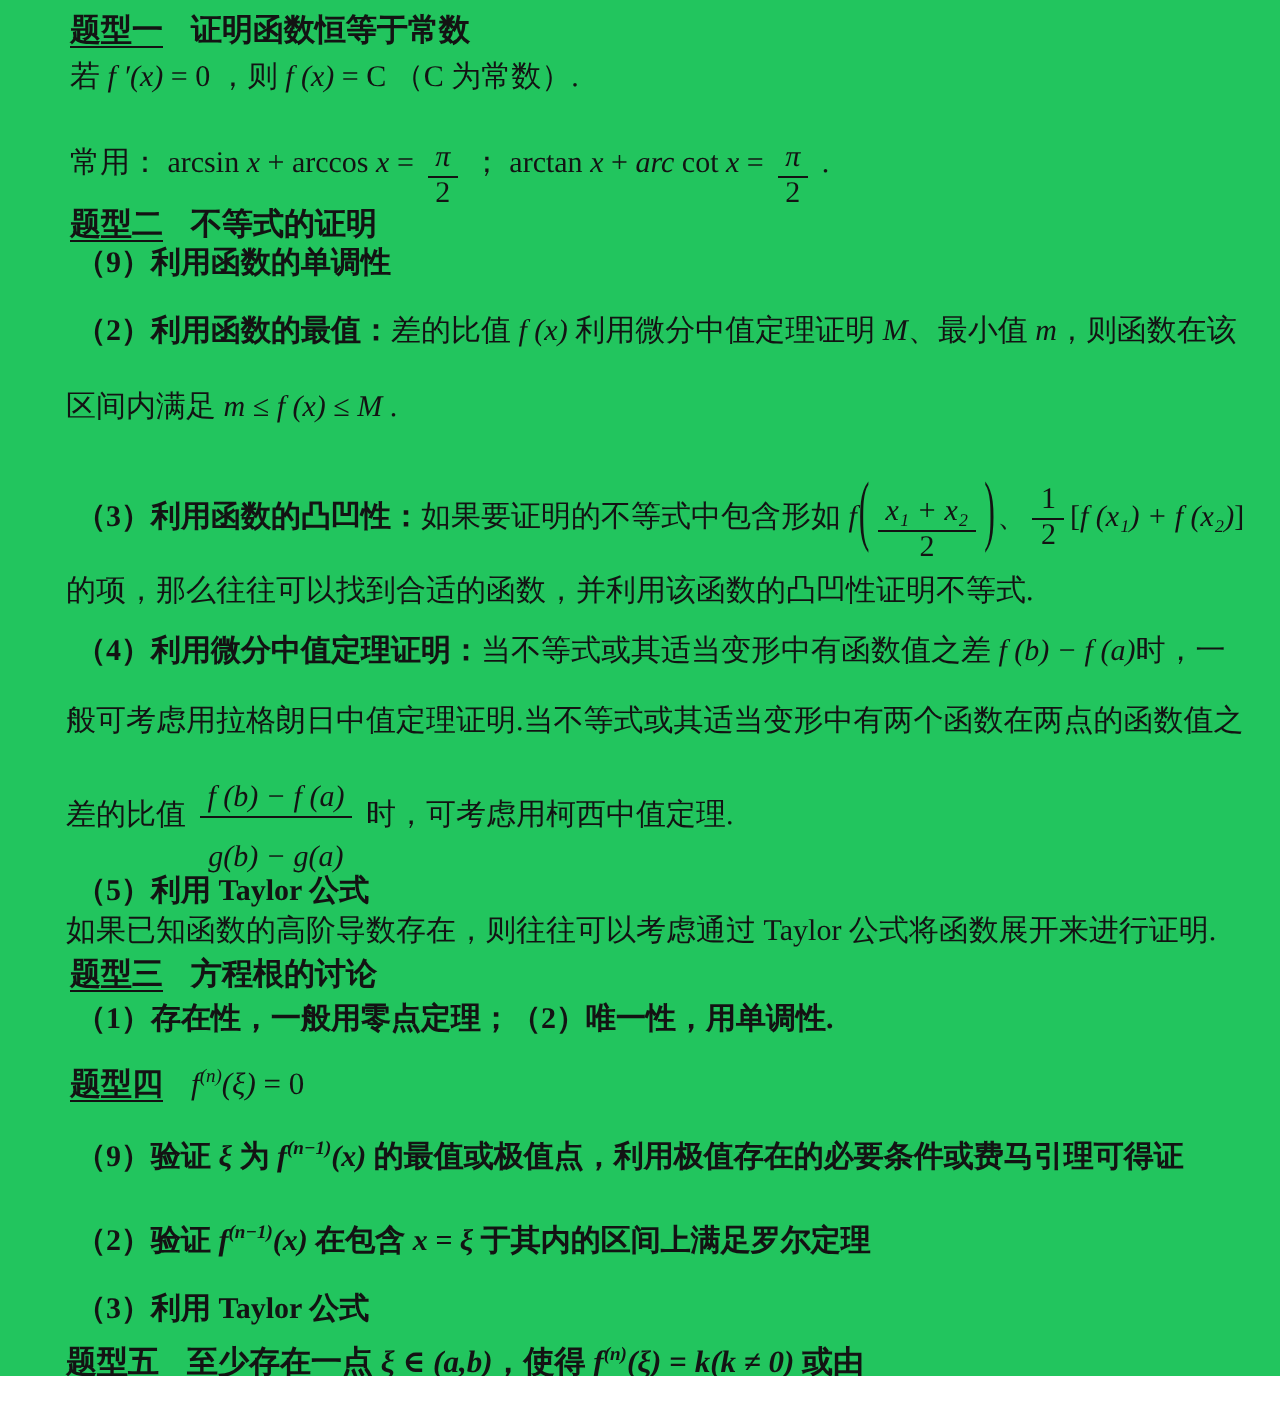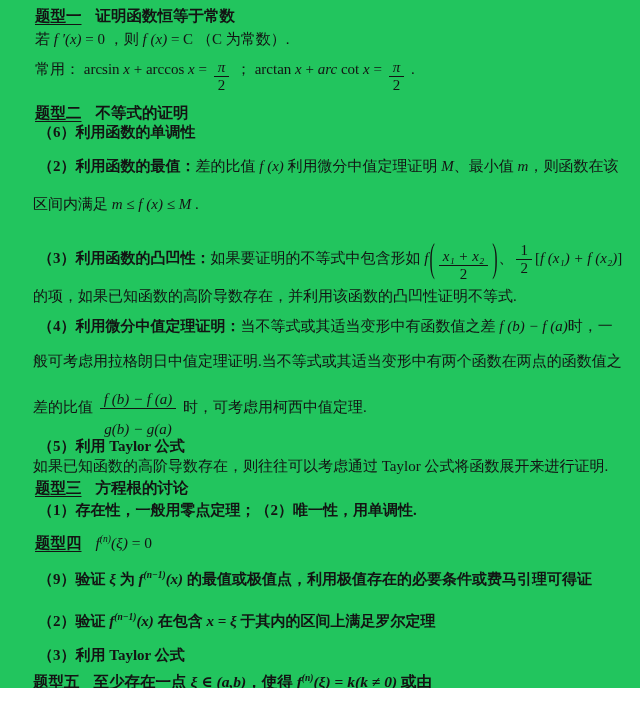--- a/index.html
+++ b/index.html
@@ -31,40 +31,40 @@
   </div>
 
   <div class="line" style="left:35px;top:30px;">
     <span>若</span>
     <span class="mi">f ′(x)</span><span class="mr"> = 0</span>
     <span>，则</span>
     <span class="mi">f (x)</span><span class="mr"> = C</span>
     <span>（C 为常数）.</span>
   </div>
 
-  <div class="line" style="left:35px;top:47px;">
+  <div class="line" style="left:35px;top:59px;">
     <span>常用：</span>
     <span class="mr">arcsin </span><span class="mi">x</span><span class="mr"> + arccos </span><span class="mi">x</span><span class="mr"> = </span><span class="frac">
         <span class="num mi">π</span>
         <span class="den mr">2</span>
       </span>
     <span>；  </span>
     <span class="mr">arctan </span><span class="mi">x</span><span class="mr"> + </span><span class="mi">arc</span><span class="mr"> cot </span><span class="mi">x</span><span class="mr"> = </span><span class="frac">
         <span class="num mi">π</span>
         <span class="den mr">2</span>
       </span>
     <span class="mr"> .</span>
   </div>
 
   <div class="line hd" style="left:35px;top:103px;">
     <span class="badge">题型二</span><span class="htitle">不等式的证明</span>
   </div>
 
   <div class="line b" style="left:38px;top:123px;">
-    <span>（6）利用函数的单调性</span>
+    <span>（9）利用函数的单调性</span>
   </div>
 
   <div class="line" style="left:38px;top:157px;">
     <span class="b">（2）利用函数的最值：</span><span>差的比值 </span><span class="mi">f (x)</span><span> 利用微分中值定理证明 </span><span class="mi">M</span><span>、最小值 </span><span class="mi">m</span><span>，则函数在该</span>
   </div>
 
   <div class="line" style="left:33px;top:195px;">
     <span>区间内满足 </span><span class="mi">m</span><span class="mr"> ≤ </span><span class="mi">f (x)</span><span class="mr"> ≤ </span><span class="mi">M</span><span> .</span>
   </div>
 
@@ -72,21 +72,21 @@
     <span class="b">（3）利用函数的凸凹性：</span><span>如果要证明的不等式中包含形如 </span><span class="mi">f</span><span class="bigp mr">(</span><span class="frac">
         <span class="num mi">x₁ + x₂</span>
         <span class="den mr">2</span>
       </span><span class="bigp mr">)</span><span>、</span><span class="frac">
         <span class="num mr">1</span>
         <span class="den mr">2</span>
       </span><span class="mr">[</span><span class="mi">f (x₁) + f (x₂)</span><span class="mr">]</span>
   </div>
 
   <div class="line" style="left:33px;top:287px;">
-    <span>的项，如果已知函数的高阶导数存在，并利用该函数的凸凹性证明不等式.</span>
+    <span>的项，那么往往可以找到合适的函数，并利用该函数的凸凹性证明不等式.</span>
   </div>
 
   <div class="line" style="left:38px;top:317px;">
     <span class="b">（4）利用微分中值定理证明：</span><span>当不等式或其适当变形中有函数值之差 </span><span class="mi">f (b) − f (a)</span><span>时，一</span>
   </div>
 
   <div class="line" style="left:33px;top:352px;">
     <span>般可考虑用拉格朗日中值定理证明.当不等式或其适当变形中有两个函数在两点的函数值之</span>
   </div>
 

